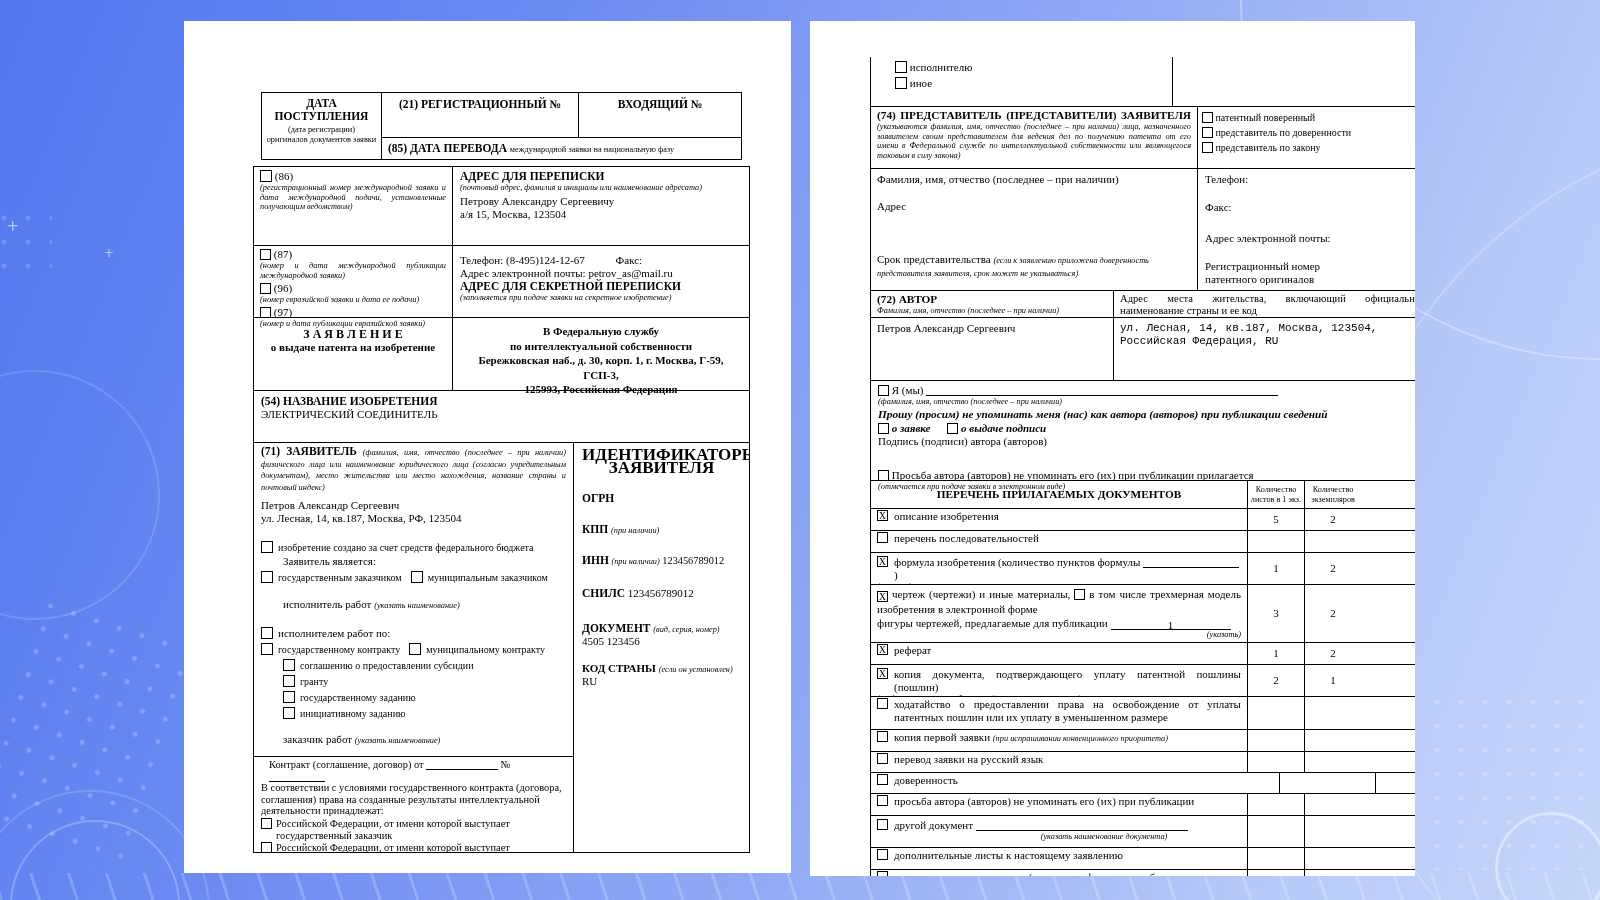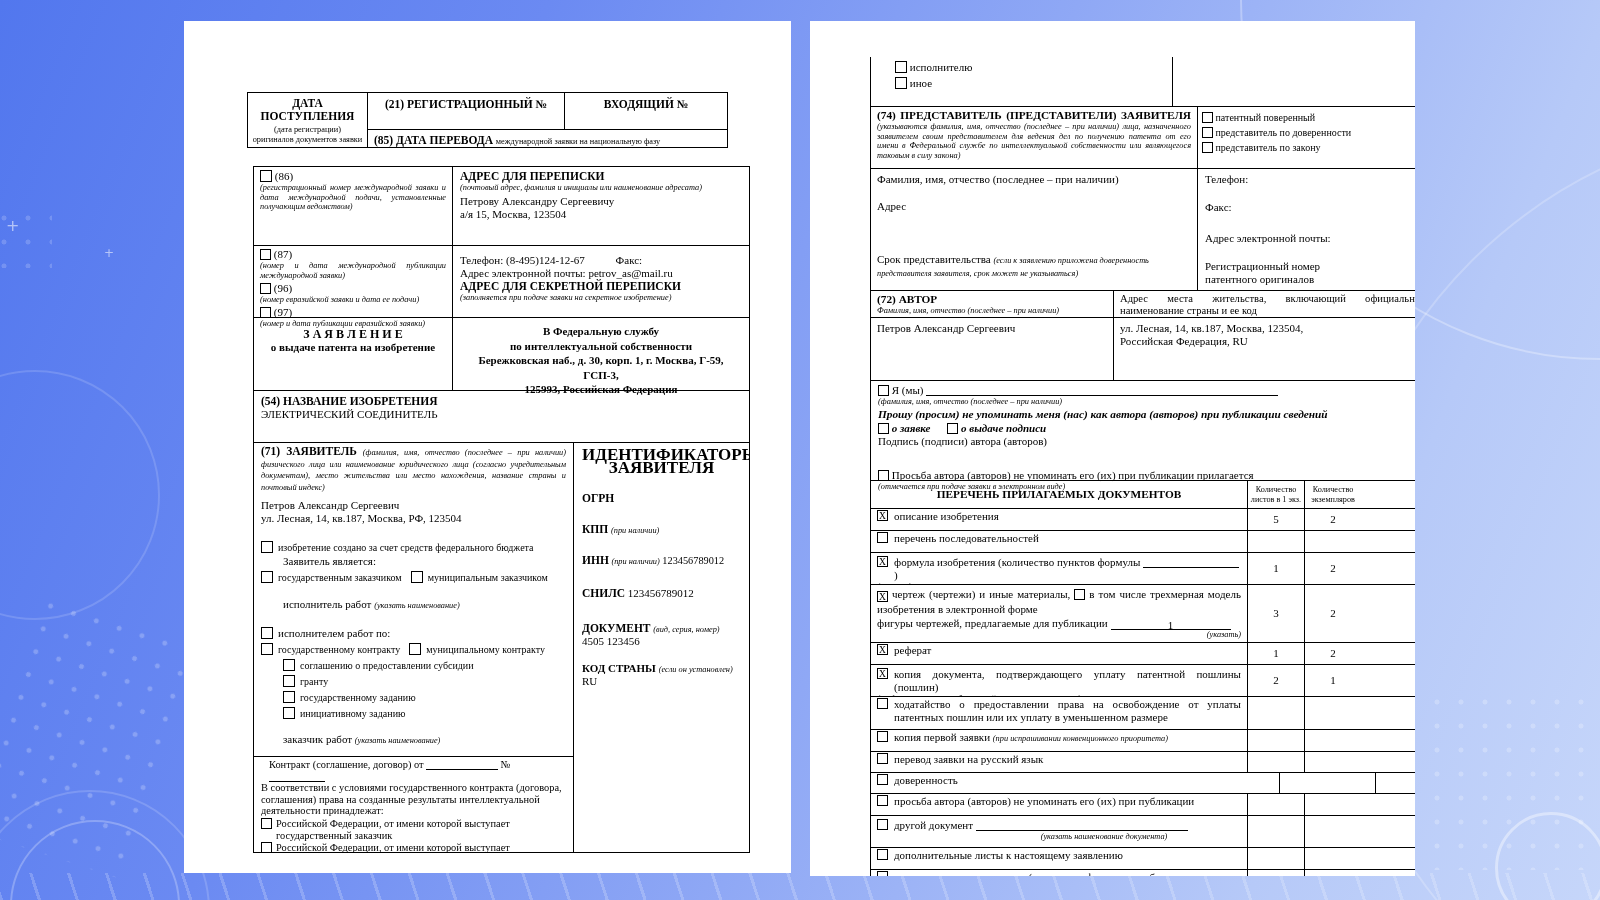--- a/index.html
+++ b/index.html
@@ -25,21 +25,21 @@
   .t10 { font-size:10px; }
   .nw { white-space:nowrap; }
 
   .cb { display:inline-block; width:12px; height:12px; border:1px solid #000; background:#fff;
     vertical-align:-2px; text-align:center; line-height:11px; font-size:9.5px; font-weight:normal;
     font-style:normal; flex:none; }
   .cbs { width:11px; height:11px; line-height:10px; }
   .blank { display:inline-block; border-bottom:1px solid #000; height:11px; vertical-align:-2px; }
 
   
-  .lf-head { position:absolute; left:63px; top:71px; width:481px; height:56px; border:1px solid #000; display:flex; }
+  .lf-head { position:absolute; left:77px; top:71px; width:481px; height:68px; border:1px solid #000; display:flex; }
   .lf-date { width:120px; border-right:1px solid #000; padding-top:4px; }
   .lf-head-r { flex:1; display:flex; flex-direction:column; }
   .lf-head-top { display:flex; height:45px; border-bottom:1px solid #000; }
   .lf-reg { width:197px; border-right:1px solid #000; padding-top:5px;text-align:center; }
   .lf-in { flex:1; padding-top:5px; }
   .lf-85 { flex:1; padding:4px 6px 0 6px; }
 
   .lf-main { position:absolute; left:69px; top:145px; width:497px; height:687px; border:1px solid #000; }
   .row { display:flex; }
   .bt { border-top:1px solid #000; }
@@ -60,21 +60,21 @@
     border-left:1px solid #000; border-right:1px solid #000; border-bottom:1px solid #000; }
   .rr { display:flex; }
   .rr0 { height:49px; } .rr0a { width:302px; border-right:1px solid #000; padding:4px 6px 0 24px; }
   .rr1 { height:62px; } .rr1a { width:327px; border-right:1px solid #000; padding:2px 6px; }
   .rr1b { flex:1; padding:3px 4px; font-size:10px; line-height:15px; white-space:nowrap; overflow:hidden; }
   .rr2 { height:122px; } .rr2a { width:327px; border-right:1px solid #000; padding:4px 6px; }
   .rr2b { flex:1; padding:4px 7px; }
   .rr3 { height:27px; } .rr3a { width:243px; border-right:1px solid #000; padding:2px 6px; }
   .rr3b { flex:1; padding:2px 6px; font-size:10.6px; line-height:11.8px; }
   .rr4 { height:63px; } .rr4a { width:243px; border-right:1px solid #000; padding:4px 6px; }
-  .rr4b { flex:1; padding:4px 6px; }
+  .rr4b { flex:1; padding:4px 6px;font-family:Liberation Mono, monospace; }
   .rr5 { height:100px; padding:3px 7px; }
 
   .dh { height:28px; } 
   .dtxt { width:376px; padding:2px 6px; overflow:hidden; }
   .dnum { width:57px; border-left:1px solid #000; display:flex; align-items:center; justify-content:center; }
   .dhead-title { display:flex; align-items:center; justify-content:center; }
   .dhead-num { flex-direction:column; font-size:8.2px; line-height:9.5px; text-align:center; }
   .drow-label { display:flex; gap:6px; align-items:flex-start; padding-top:1px; }
 </style>
 </head>

